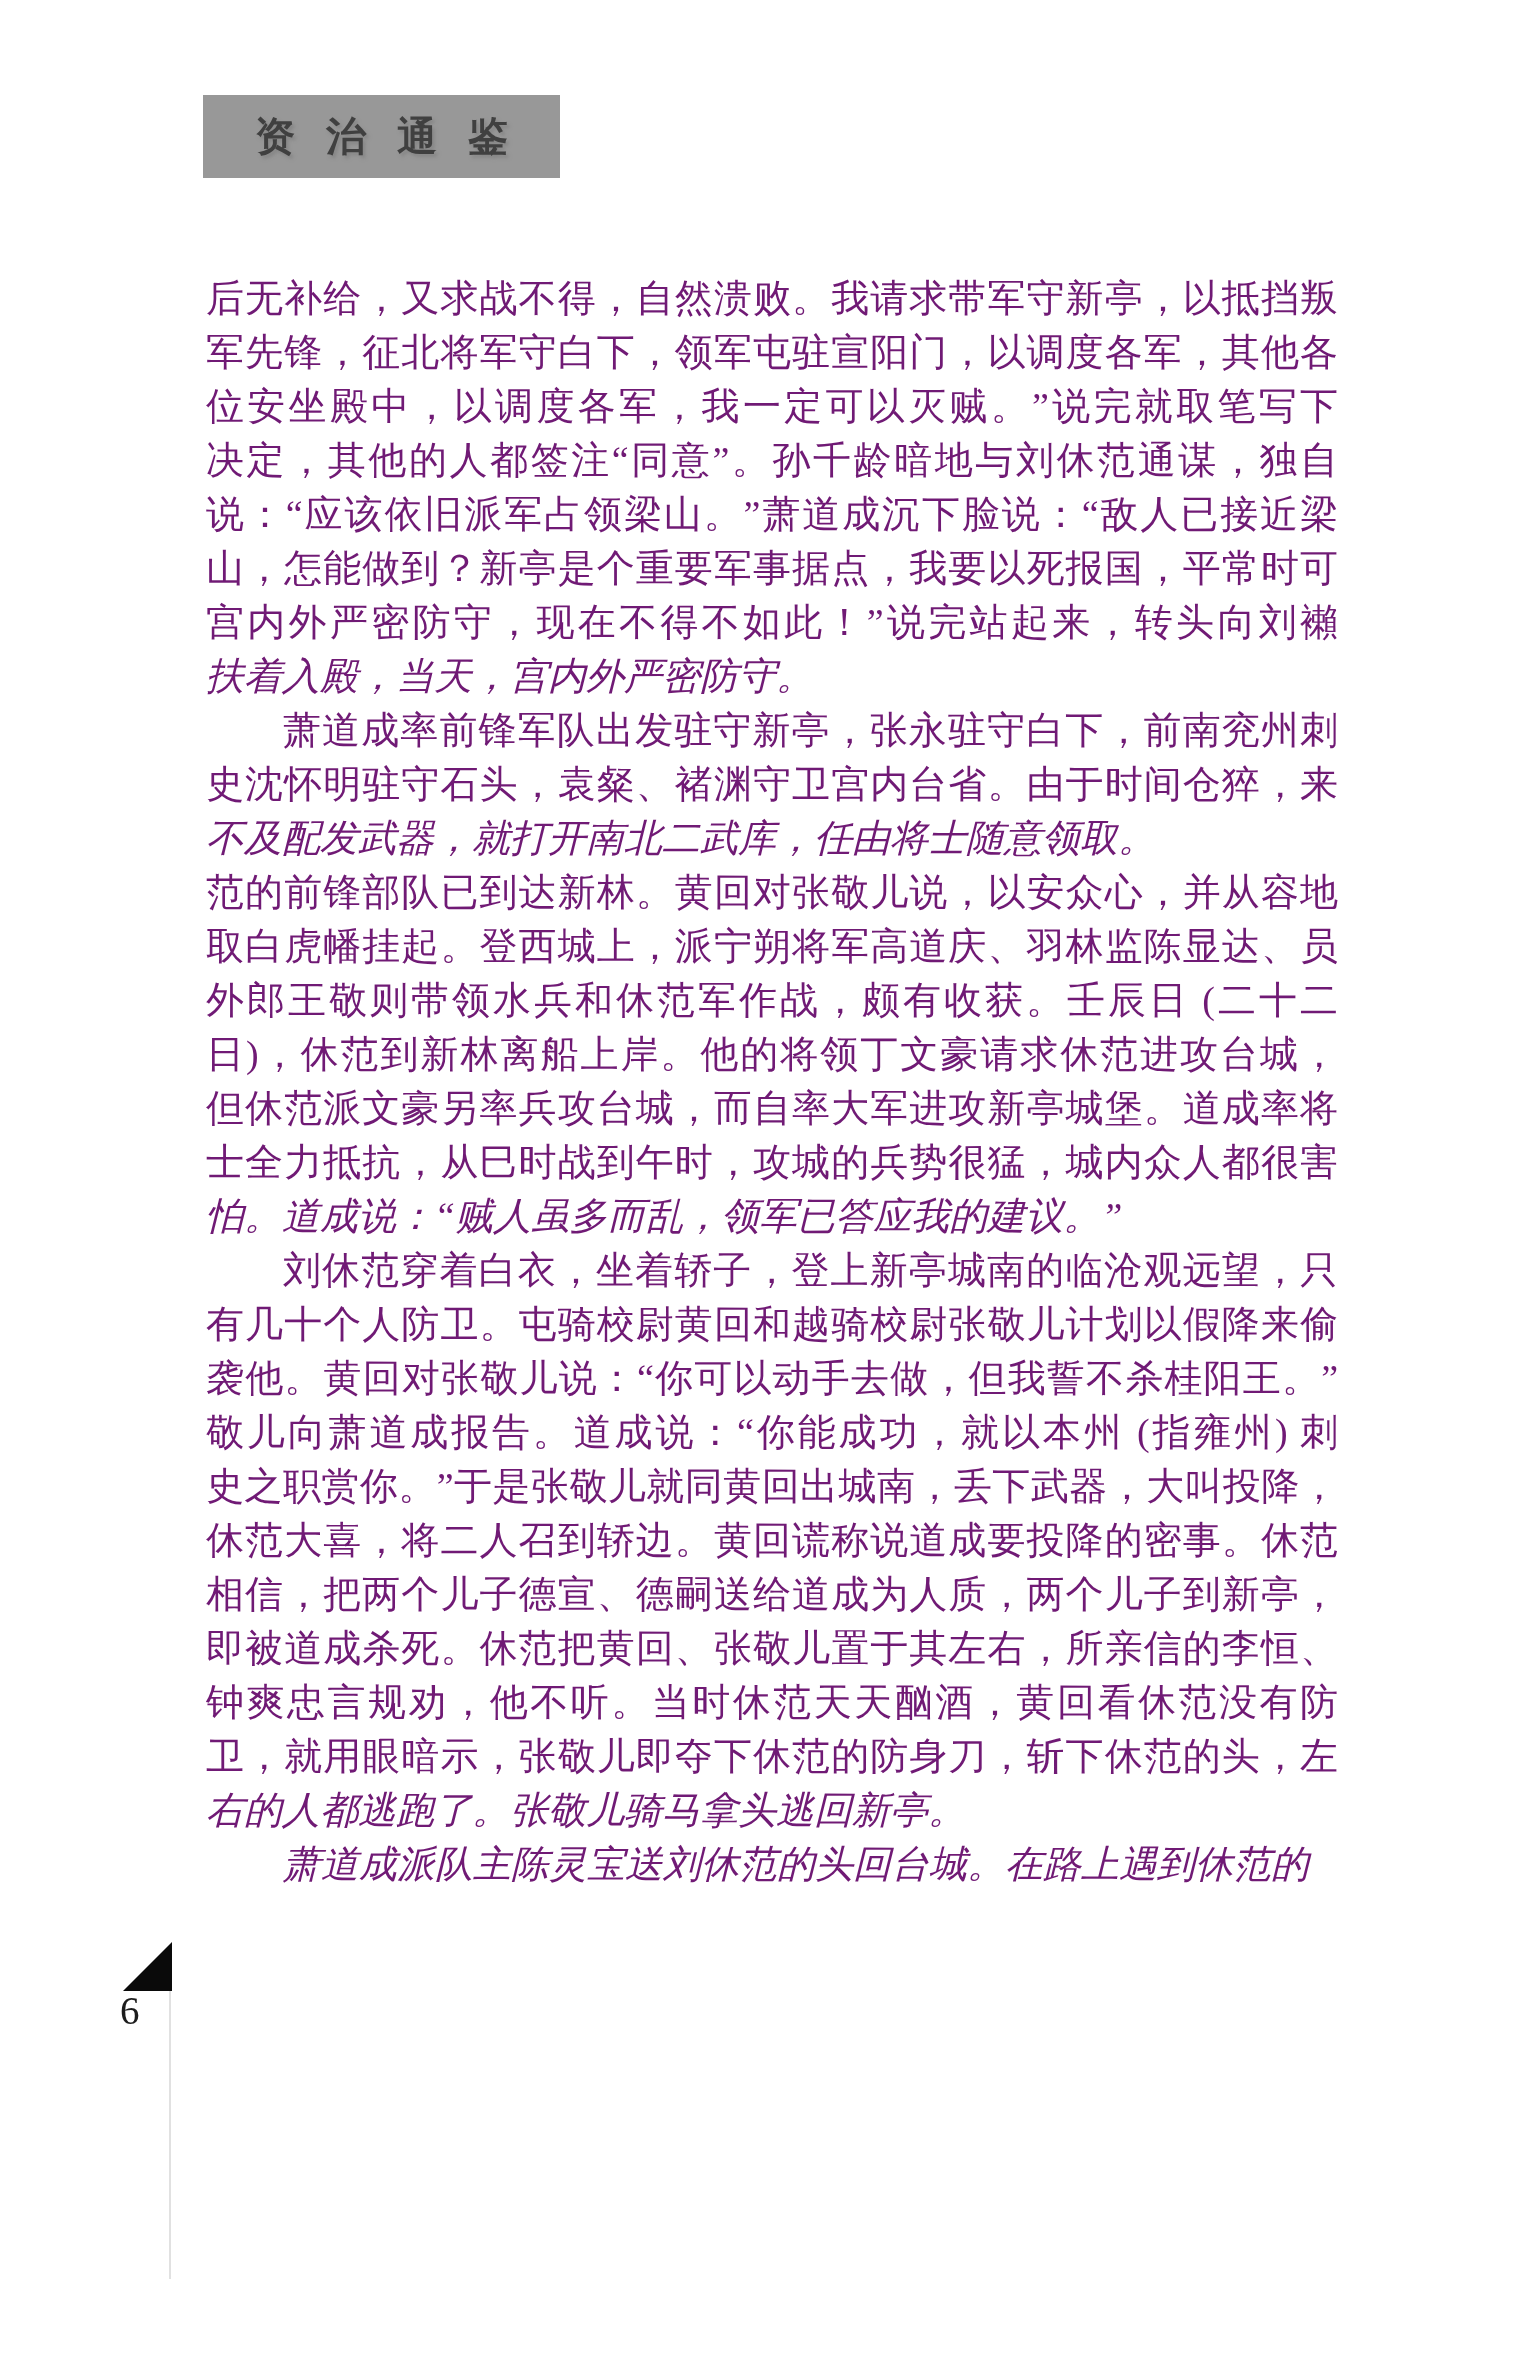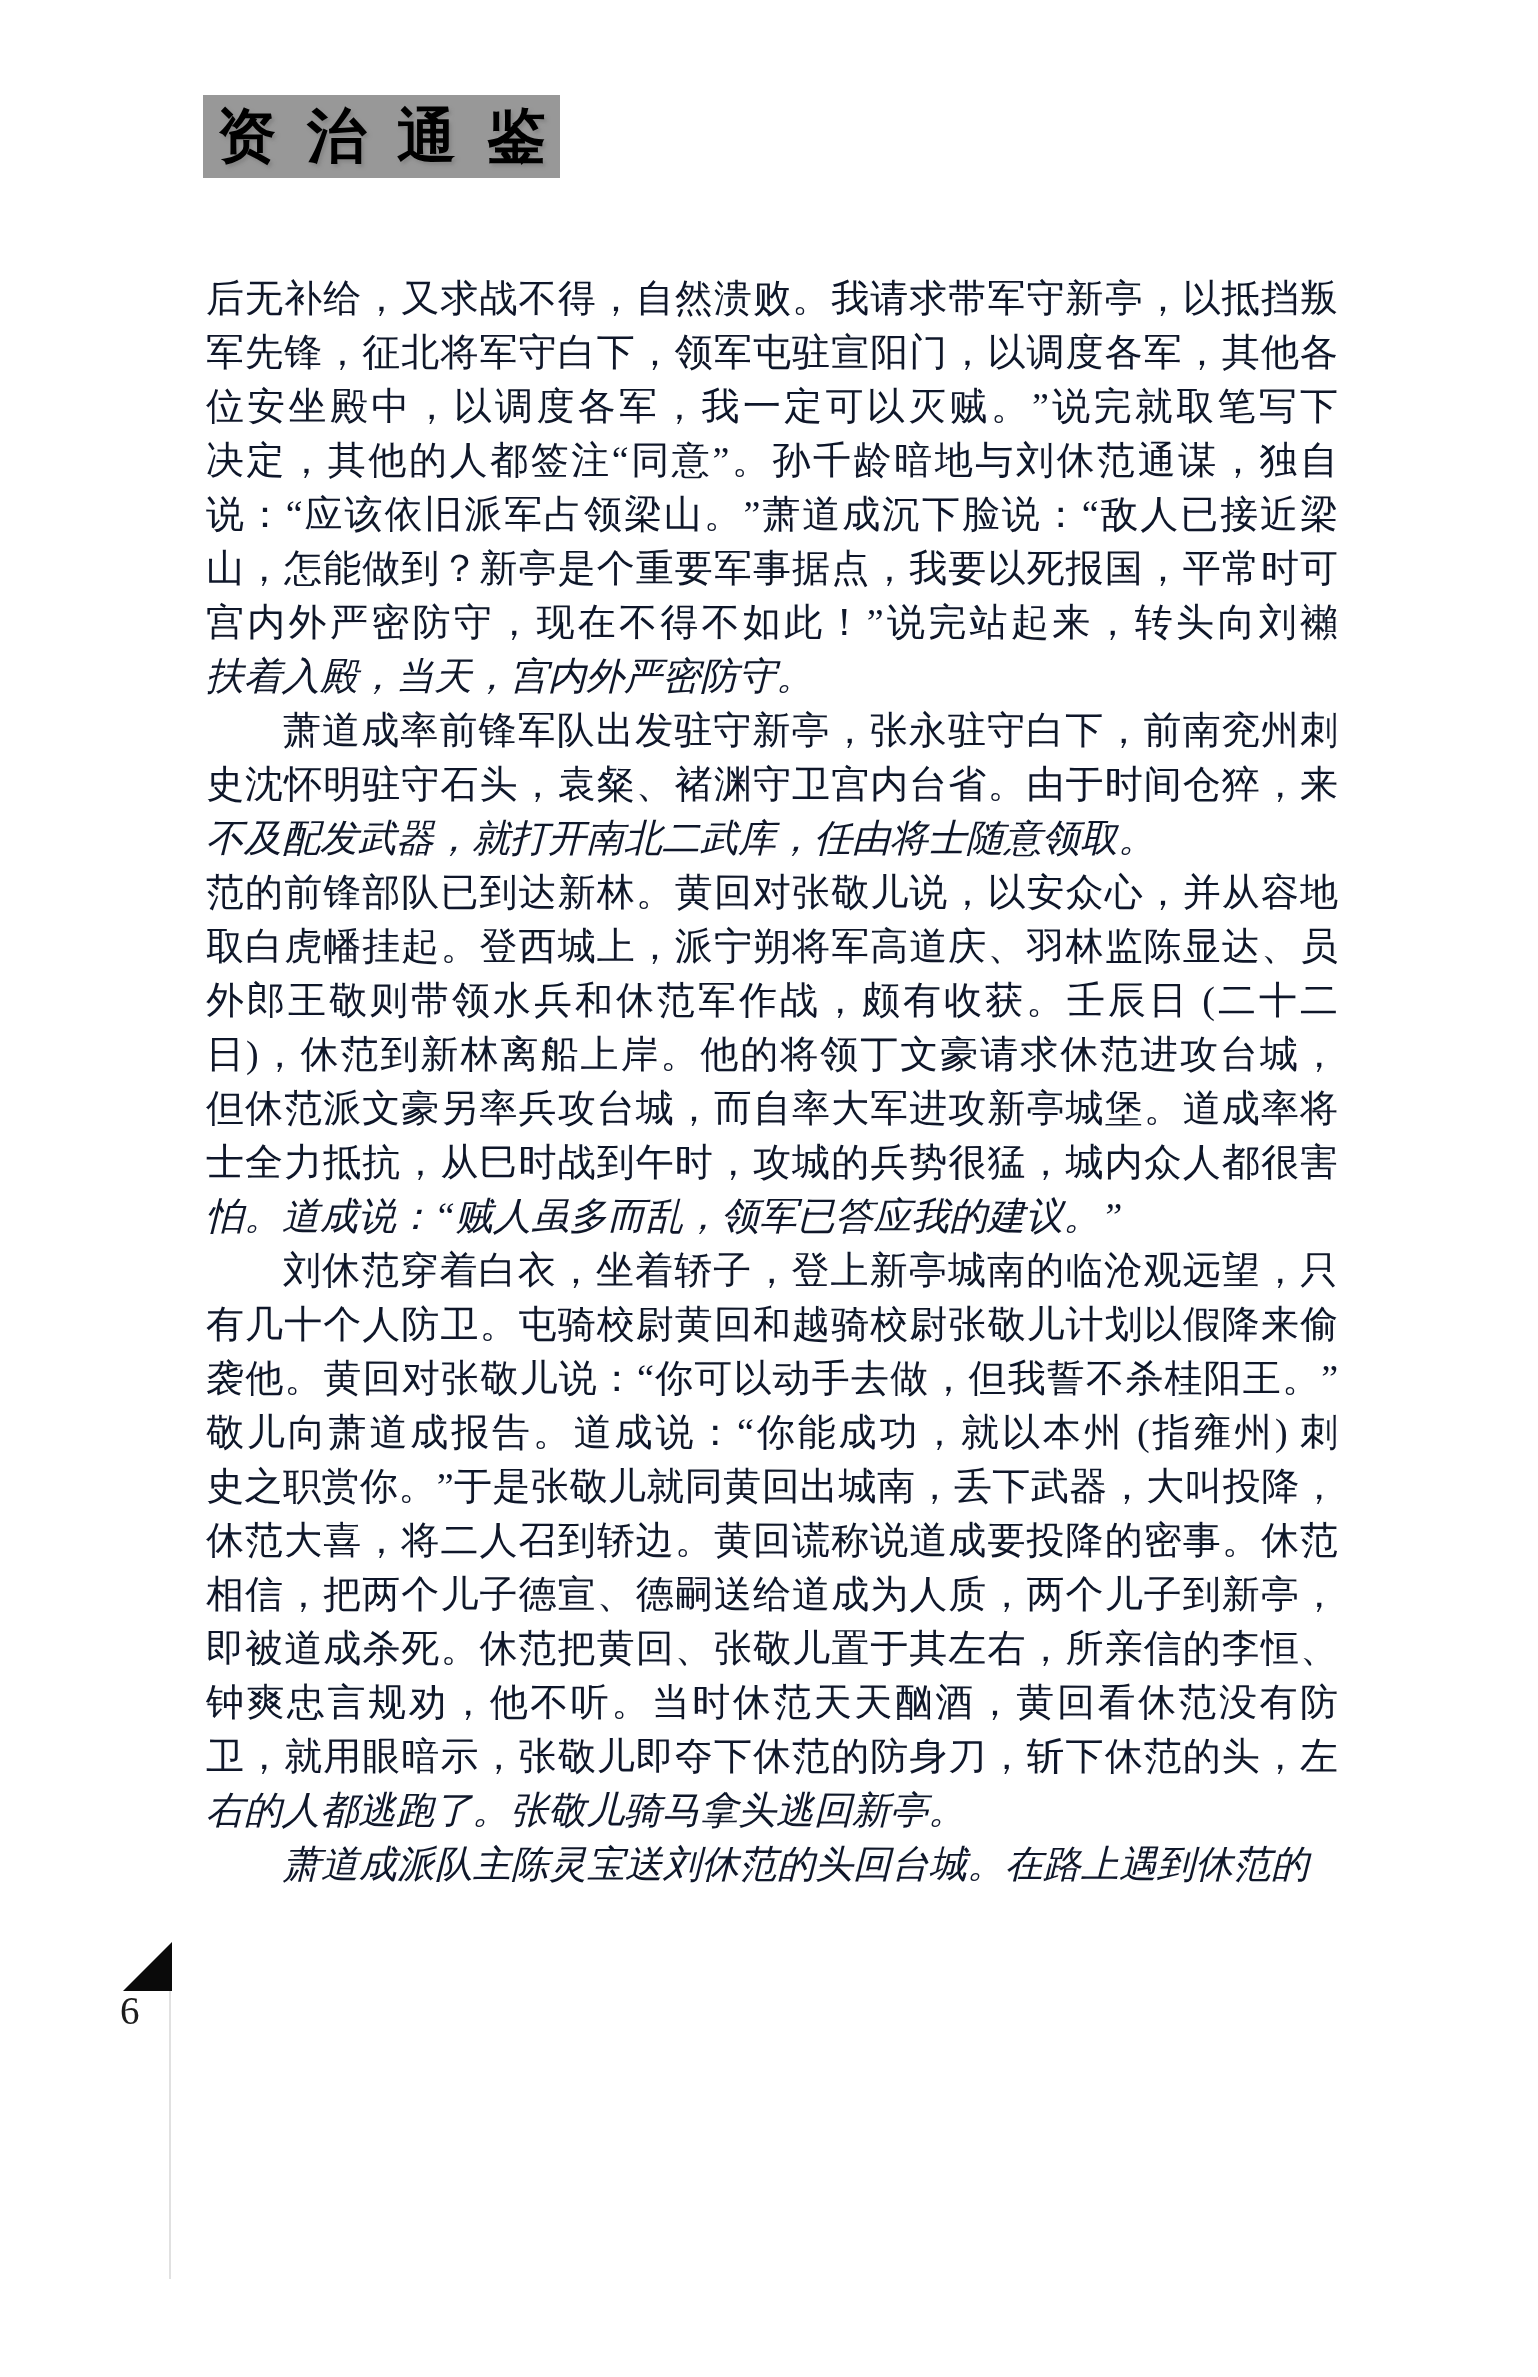--- a/index.html
+++ b/index.html
@@ -22,33 +22,33 @@
     width: 357px;
     height: 83px;
     background: #989898;
     display: flex;
     align-items: center;
     justify-content: center;
   }
   .banner .title {
     font-family: "Liberation Sans", "DejaVu Sans", sans-serif;
     font-weight: bold;
-    font-size: 59px;
-    color: #000000;
+    font-size: 40px;
+    color: #404040;
     letter-spacing: 31px;
     margin-right: -31px; 
     text-shadow: 2.6px 3.4px 3.4px rgba(120,120,120,0.55);
     white-space: nowrap;
   }
   .body-text {
     position: absolute;
     left: 206px;
     top: 271px;
     width: 1132px;
-    color: #0f172a;
+    color: #701a75;
     font-size: 38px;
   }
   .text-line {
     height: 54px;
     line-height: 54px;
     text-align: justify;
     text-align-last: justify;
     white-space: nowrap;
     overflow: hidden;
   }

